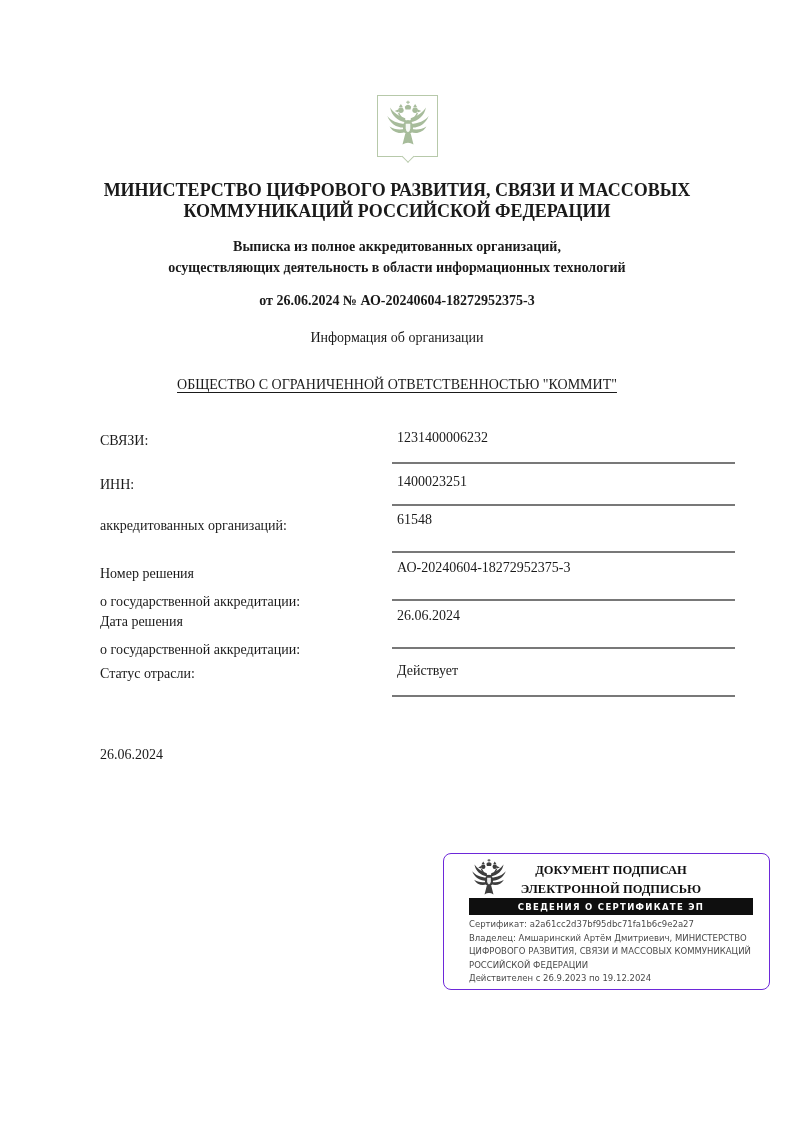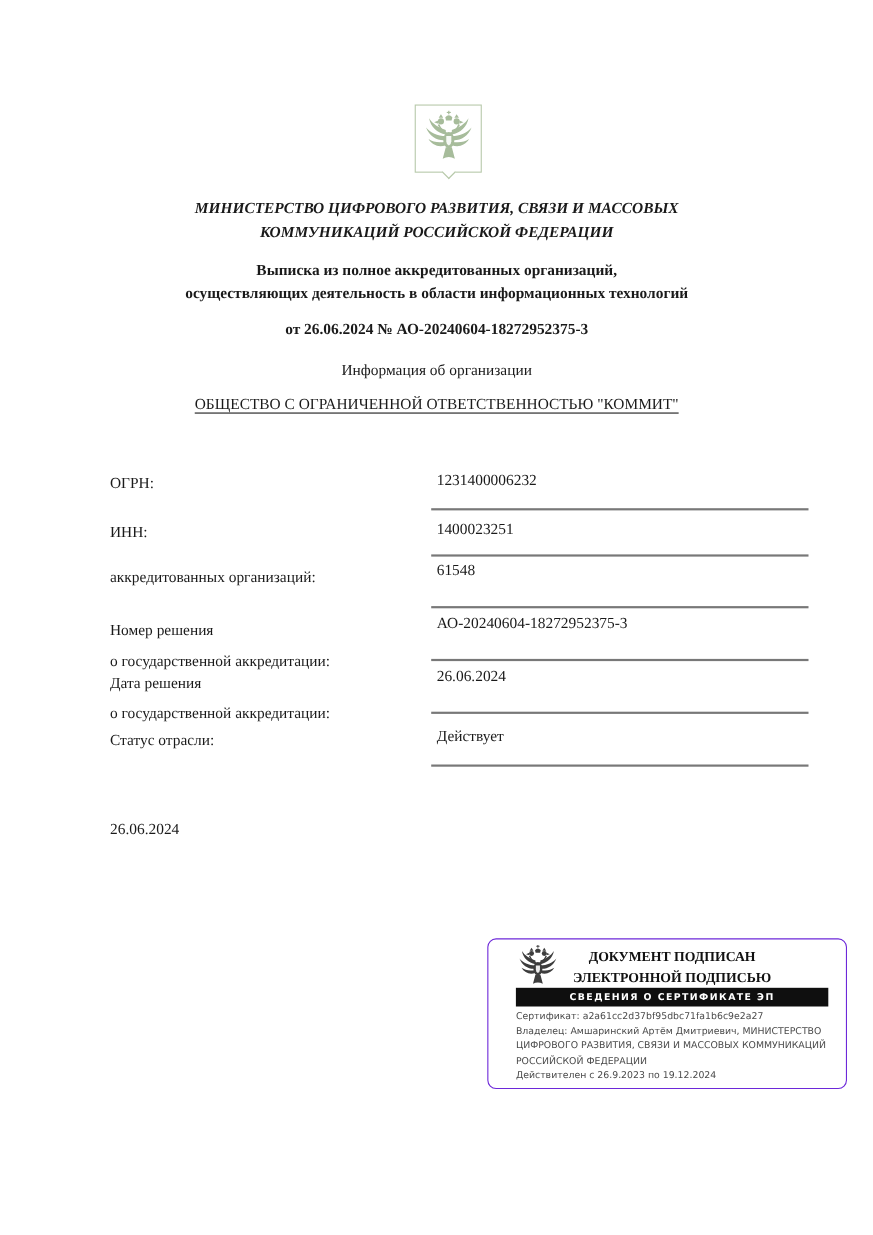--- a/index.html
+++ b/index.html
@@ -19,25 +19,25 @@
     border:1px solid #b7c9aa; box-sizing:border-box;
     display:flex; align-items:center; justify-content:center;
   }
   .emblem-notch {
     position:absolute; left:50%; bottom:-5px; width:8px; height:8px;
     background:#fff; border-right:1px solid #b7c9aa; border-bottom:1px solid #b7c9aa;
     transform:translateX(-50%) rotate(45deg);
   }
   .eagle-green { width:46px; height:52px; color:#a7bc9b; }
 
-  .ministry { top:180px; font-weight:bold; font-size:14px; line-height:21px;font-style:italic; }
+  .ministry { top:180px; font-weight:bold; font-size:18px; line-height:21px; }
   .subtitle { top:236px; font-weight:bold; font-size:14px; line-height:21px; }
   .docnum   { top:290px; font-weight:bold; font-size:14px; line-height:21px; }
   .info-title { top:327px; font-size:14px; line-height:21px; }
-  .org-name { top:358px; font-size:14px; line-height:21px; text-decoration:underline; text-underline-offset:3px; }
+  .org-name { top:374px; font-size:14px; line-height:21px; text-decoration:underline; text-underline-offset:3px; }
   .org-caption { top:386px; font-size:8.5px; line-height:12px; color:#222; }
 
   
   .fields { position:absolute; left:100px; top:430px; width:635px; height:270px; }
   .frow { position:absolute; left:0; right:0; display:flex; }
   .flabel { width:292px; font-size:14px; }
   .flabel .lbl-line { line-height:28px; }
   .flabel.single .lbl-line { line-height:22px; }
   .fval {
     flex:1; box-sizing:border-box;
@@ -137,21 +137,21 @@
 
   <div class="centered info-title">Информация об организации</div>
 
   <div class="centered org-name">ОБЩЕСТВО С ОГРАНИЧЕННОЙ ОТВЕТСТВЕННОСТЬЮ "КОММИТ"</div>
 
 
   <div class="fields">
 
     <div class="frow r1">
       <div class="flabel single">
-        <div class="lbl-line">ОГРН:</div>
+        <div class="lbl-line">СВЯЗИ:</div>
       </div>
       <div class="fval">
         <span>1231400006232</span>
       </div>
     </div>
 
     <div class="frow r2">
       <div class="flabel single">
         <div class="lbl-line">ИНН:</div>
       </div>

